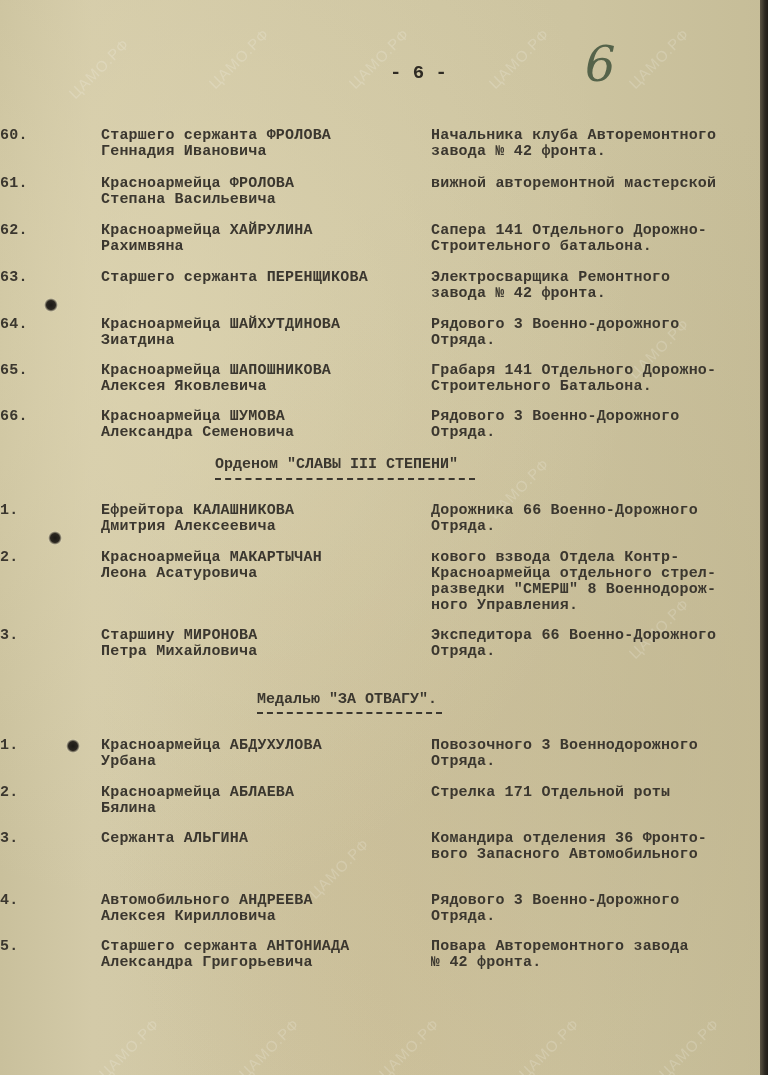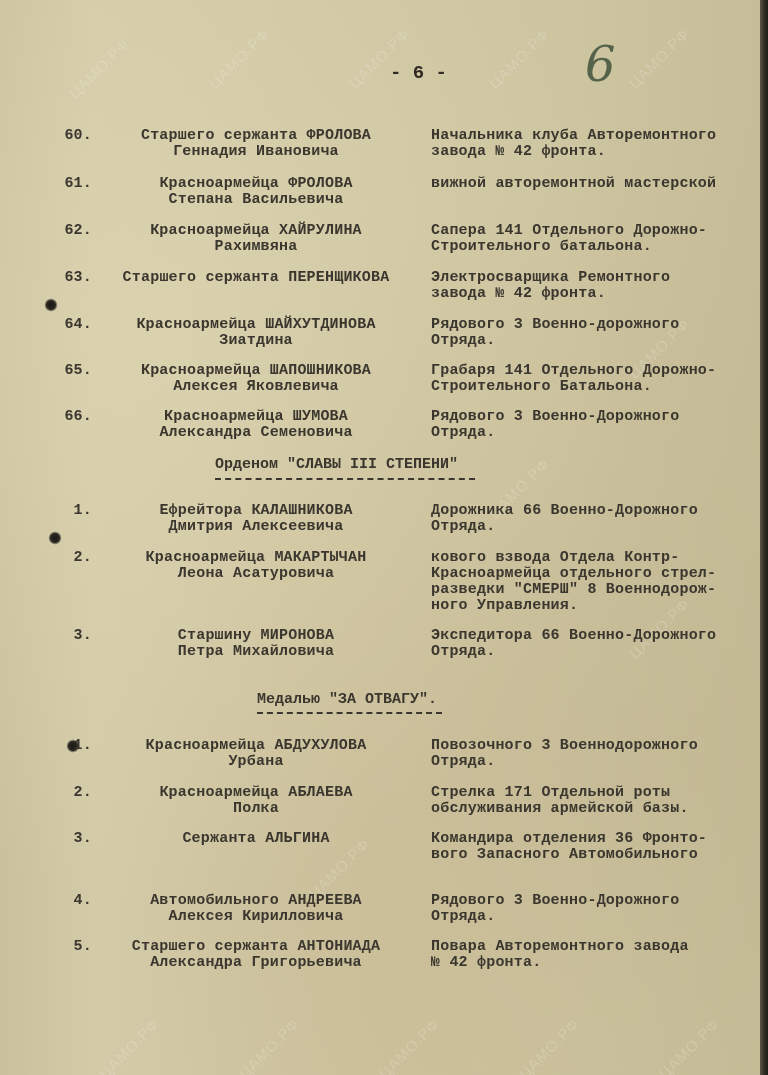--- a/index.html
+++ b/index.html
@@ -73,34 +73,32 @@
       left: 0;
       width: 768px;
       font-size: 15px;
       line-height: 16px;
       font-weight: bold;
       letter-spacing: 0.2px;
     }
     .entry .num {
       position: absolute;
       width: 92px;
-      text-align: right;
       left: 0;
       color: #3b372f;
     }
     .entry .name {
       position: absolute;
       left: 101px;
       width: 310px;
       color: #3b372f;
     }
     .entry .name .line1, .entry .name .line2 {
       display: block;
       white-space: nowrap;
-      text-align: center;
     }
     .entry .role {
       position: absolute;
       left: 431px;
       width: 330px;
       color: #3b372f;
     }
     .entry .role span {
       display: block;
       white-space: nowrap;
@@ -282,25 +280,24 @@
     <div class="role">
       <span>Повозочного 3 Военнодорожного</span>
       <span>Отряда.</span>
     </div>
   </div>
 
   <div class="entry" style="top:785px;">
     <div class="num">2.</div>
     <div class="name">
       <span class="line1">Красноармейца АБЛАЕВА</span>
-      <span class="line2">Полка</span>
+      <span class="line2">Бялина</span>
     </div>
     <div class="role">
       <span>Стрелка 171 Отдельной роты</span>
-      <span>обслуживания армейской базы.</span>
     </div>
   </div>
 
   <div class="entry" style="top:831px;">
     <div class="num">3.</div>
     <div class="name">
       <span class="line1">Сержанта АЛЬГИНА</span>
     </div>
     <div class="role">
       <span>Командира отделения 36 Фронто-</span>

